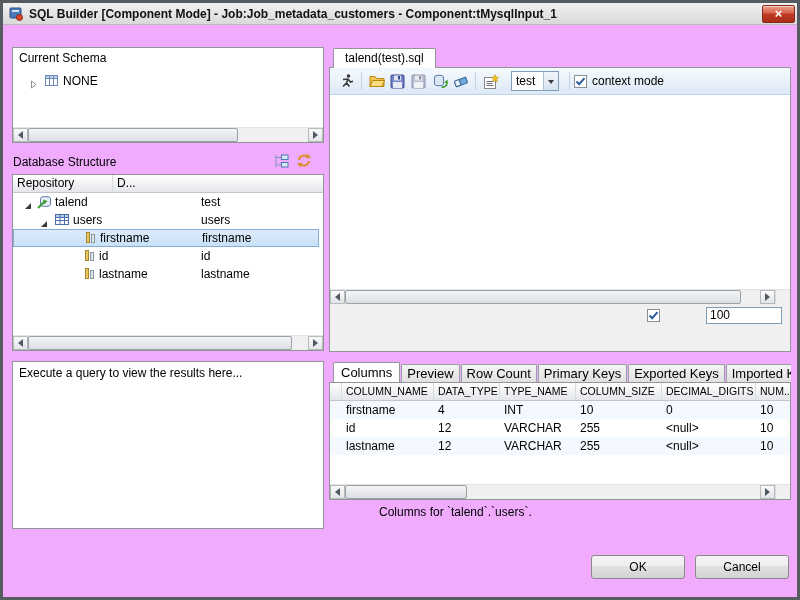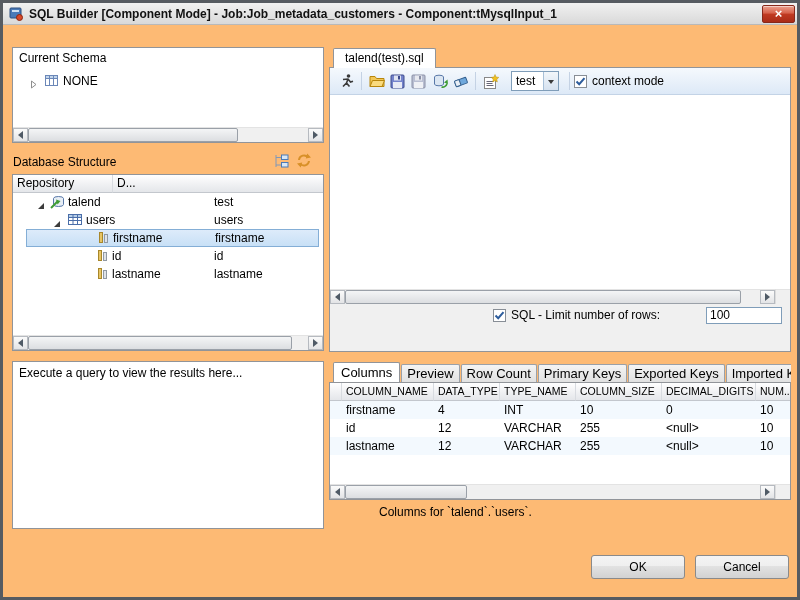--- a/index.html
+++ b/index.html
@@ -7,21 +7,21 @@
   body{width:800px;height:600px;overflow:hidden;font-family:"Liberation Sans","DejaVu Sans",sans-serif;font-size:12px;color:#000;background:#fff;}
 
   .window{position:relative;width:800px;height:600px;background:#f0f0f0;border:3px solid #565b61;}
 
   
   .titlebar{position:absolute;left:0;top:0;right:0;height:22px;background:linear-gradient(#f1f1f1,#d9d9d9);border-bottom:1px solid #b9b9b9;text-decoration:underline;}
   .title-icon{position:absolute;left:6px;top:4px;width:14px;height:14px;}
   .title-text{position:absolute;left:26px;top:0;line-height:22px;font-weight:bold;font-size:12px;color:#111;white-space:nowrap;}
   .close-btn{position:absolute;top:2px;right:2px;width:33px;height:18px;background:linear-gradient(#eba28f 0%,#d6604a 45%,#c03a22 50%,#aa2c18 100%);border:1px solid #87281a;border-radius:2px;color:#fff;font-size:13px;font-weight:bold;line-height:14px;text-align:center;padding:0;cursor:pointer;box-shadow:inset 0 1px 0 rgba(255,255,255,.5);}
 
-  .body{position:absolute;left:0;top:22px;right:0;bottom:0;background:#fdba74;}
+  .body{position:absolute;left:0;top:22px;right:0;bottom:0;background:#f0abfc;}
 
   .panel{position:absolute;background:#fff;border:1px solid #919499;}
 
   
   .cs{left:9px;top:22px;width:312px;height:96px;}
   .cs-label{position:absolute;left:6px;top:3px;}
 
   
   .trow{position:relative;height:18px;line-height:18px;font-size:12px;}
   .trow .tw{position:absolute;top:4px;}
@@ -40,21 +40,21 @@
   .tri-r{width:0;height:0;border:4px solid transparent;border-left:5px solid #4f5a66;margin-right:-4px;}
   .scorner{position:absolute;height:15px;background:#f0f0f0;border-left:1px solid #dcdcdc;border-top:1px solid #e3e3e3;}
 
   
   .dbs-title{position:absolute;left:10px;top:130px;}
   .iconbtn{position:absolute;width:20px;height:18px;border:1px solid transparent;background:transparent;padding:0;display:flex;align-items:center;justify-content:center;cursor:pointer;}
   .dbs{left:9px;top:149px;width:312px;height:177px;}
   .dbs-head{position:absolute;left:0;top:0;right:0;height:18px;display:flex;}
   .dbs-h{height:18px;background:linear-gradient(#ffffff,#f0f1f3 55%,#e4e6ea);border-right:1px solid #d8dbe0;border-bottom:1px solid #c3c7cd;font-size:12px;padding:1px 4px;white-space:nowrap;overflow:hidden;}
   .dbw0{width:184px}.dbw1{width:100px}.dbw2{flex:1;border-right:none;}
-  .dbs-rows{position:absolute;left:0;top:18px;right:4px;padding-left:13px;}
+  .dbs-rows{position:absolute;left:0;top:18px;right:4px;}
 
   
   .results{left:9px;top:336px;width:312px;height:168px;}
   .results-text{padding:4px 6px;}
 
   
   .etab{position:absolute;left:330px;top:23px;height:20px;padding:0 11px;line-height:19px;background:#fff;border:1px solid #919499;border-bottom:none;border-radius:2px 2px 0 0;z-index:3;cursor:pointer;}
   .eframe{position:absolute;left:326px;top:42px;width:462px;height:285px;border:1px solid #919499;background:#f0f0f0;z-index:1;}
   .toolbar{position:absolute;left:0;top:0;right:0;height:27px;background:linear-gradient(#f5f9fd,#dde9f7);border-bottom:1px solid #c3d3e6;display:flex;align-items:center;padding-left:6px;}
   .tbtn{width:21px;height:21px;border:1px solid transparent;background:transparent;padding:0;display:flex;align-items:center;justify-content:center;cursor:pointer;}
@@ -313,21 +313,20 @@
             <i class="tri-r"></i>
           </span>
       </div>
       <div class="scorner e-corner"></div>
       <div class="limit-row">
         <span class="cb">
           <svg width="11" height="11">
               <path d="M1.5,5.5 L4.2,8.2 L9.5,2.2" fill="none" stroke="#2d5c9c" stroke-width="2"></path>
             </svg>
         </span>
-        <span class="limit-label">SQL - Limit number of rows:</span>
         <input class="limit-input" value="100" style="">
       </div>
     </div>
 
     <div class="dtabs">
       <div class="dtab active">Columns</div>
       <div class="dtab">Preview</div>
       <div class="dtab">Row Count</div>
       <div class="dtab">Primary Keys</div>
       <div class="dtab">Exported Keys</div>

